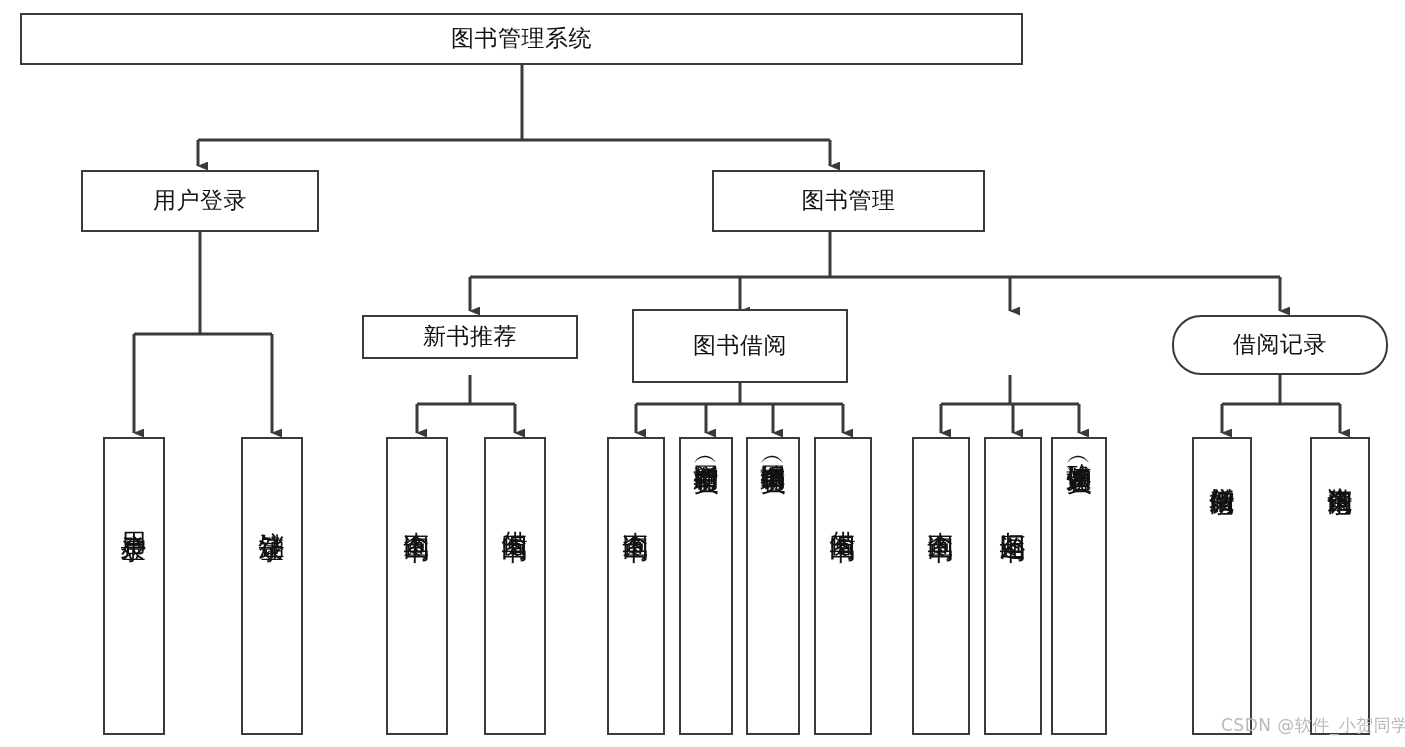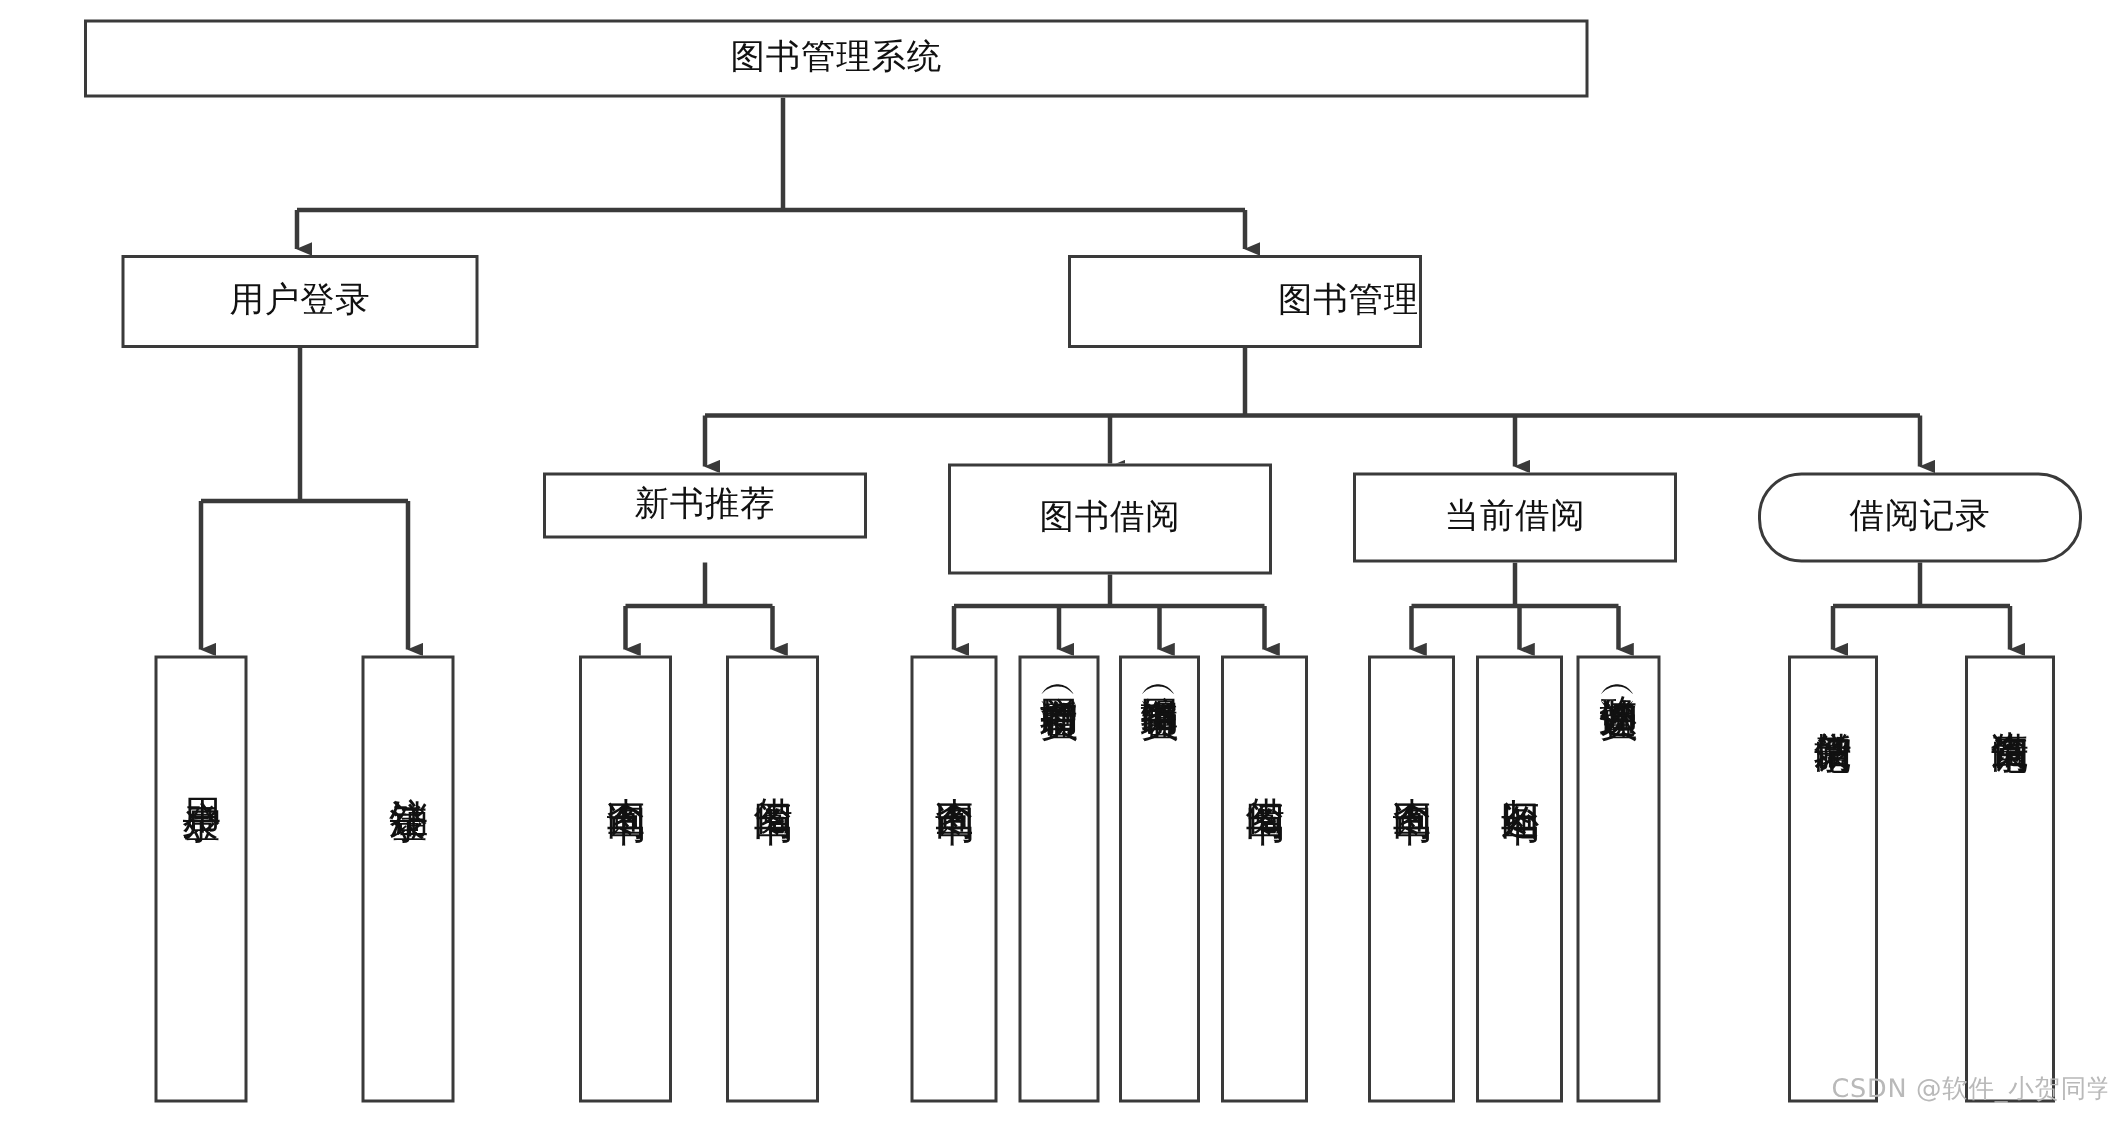--- a/index.html
+++ b/index.html
@@ -124,40 +124,37 @@
       <path d="M1013,404 L1013,433" marker-end="url(#arrowhead)"></path>
       <path d="M1079,404 L1079,433" marker-end="url(#arrowhead)"></path>
 
       <path d="M1280,375 L1280,404"></path>
       <path d="M1222,404 L1340,404"></path>
       <path d="M1222,404 L1222,433" marker-end="url(#arrowhead)"></path>
       <path d="M1340,404 L1340,433" marker-end="url(#arrowhead)"></path>
     </g>
   </svg>
 
-  <div class="node horiz" style="left:20px; top:13px; width:1003px; height:52px;margin-left:36px;">
+  <div class="node horiz" style="left:20px; top:13px; width:1003px; height:52px;">
     <span class="label">图书管理系统</span>
   </div>
 
   <div class="node horiz" style="left:81px; top:170px; width:238px; height:62px;">
     <span class="label">用户登录</span>
   </div>
-  <div class="node horiz" style="left:712px; top:170px; width:236px; height:62px;justify-content:flex-end;">
+  <div class="node horiz" style="left:712px; top:170px; width:273px; height:62px;">
     <span class="label">图书管理</span>
   </div>
 
   <div class="node horiz" style="left:362px; top:315px; width:216px; height:44px;">
     <span class="label">新书推荐</span>
   </div>
   <div class="node horiz" style="left:632px; top:309px; width:216px; height:74px;">
     <span class="label">图书借阅</span>
   </div>
-  <div class="node horiz" style="left:902px; top:315px; width:216px; height:60px;">
-    <span class="label">当前借阅</span>
-  </div>
   <div class="node horiz" style="left:1172px; top:315px; width:216px; height:60px;border-radius:29px;">
     <span class="label">借阅记录</span>
   </div>
 
   <div class="node vert" style="left:103px; top:437px; width:62px; height:298px; padding-top:72px;">
     <span class="label">用户登录</span>
   </div>
   <div class="node vert" style="left:241px; top:437px; width:62px; height:298px; padding-top:72px;">
     <span class="label">注销登录</span>
   </div>

